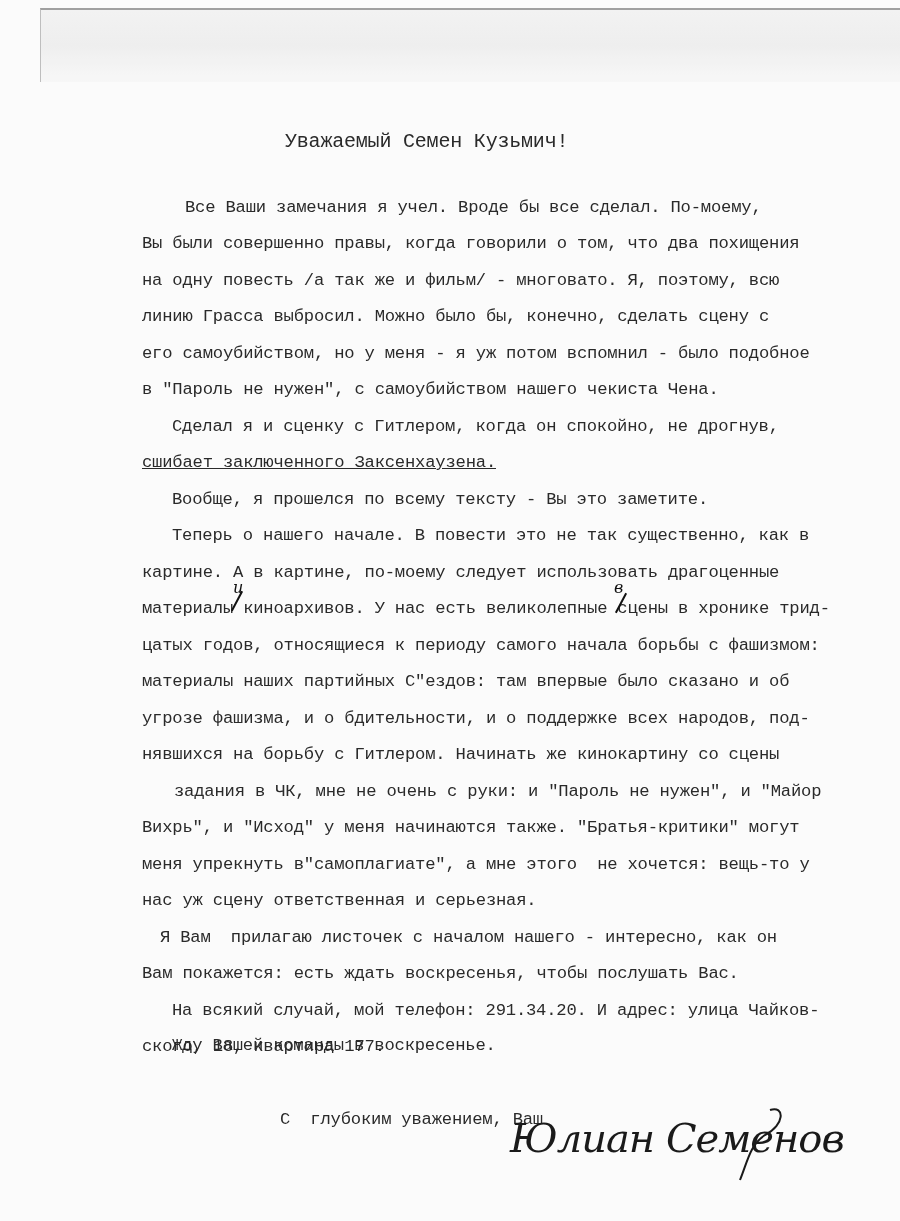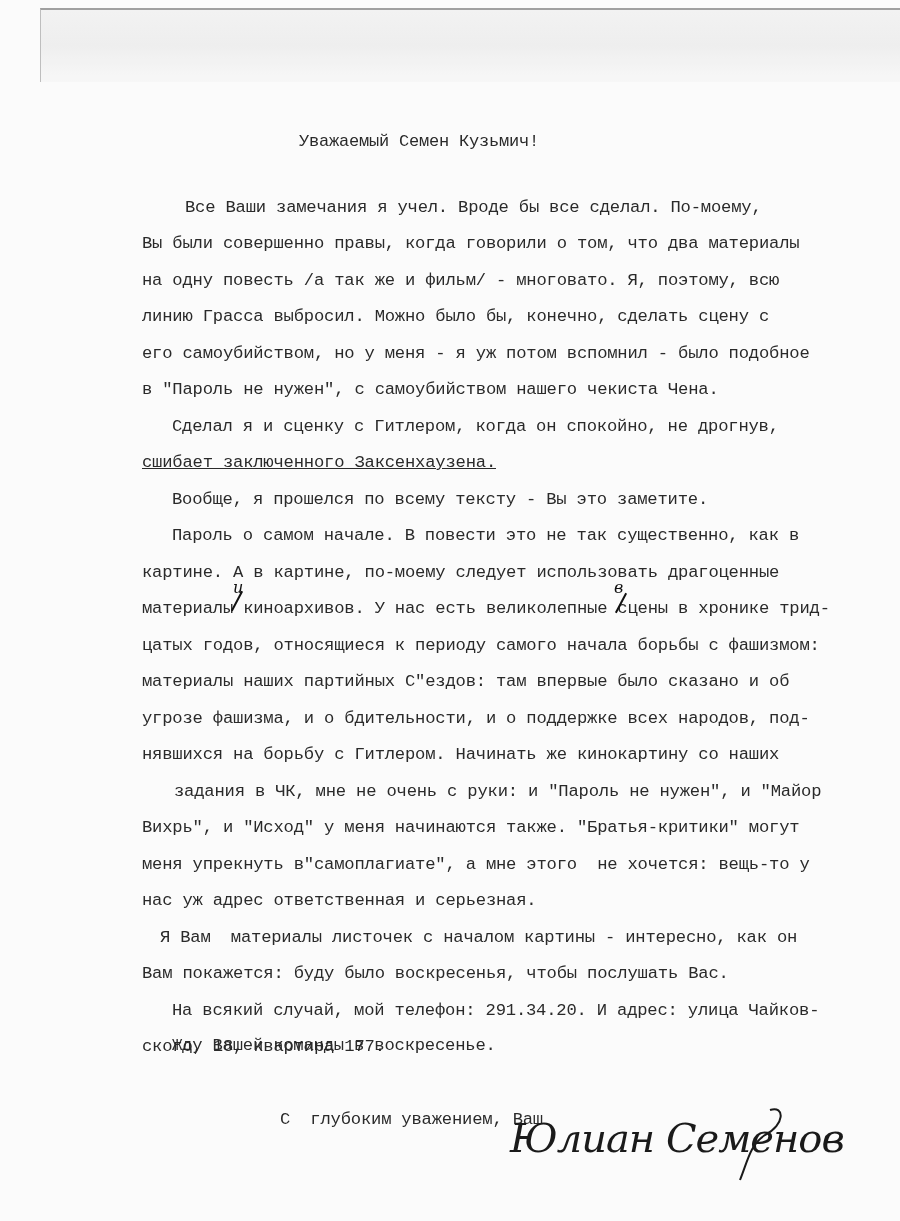--- a/index.html
+++ b/index.html
@@ -12,62 +12,62 @@
   .scan-edge {
     position: absolute; left: 40px; top: 8px; width: 860px; height: 72px;
     border-top: 2px solid #8a8a8a; border-left: 1px solid #b0b0b0;
     background: linear-gradient(180deg, #f0f0f0 0%, #ececec 50%, #f7f7f7 100%);
     opacity: 0.8;
   }
   .line {
     position: absolute; white-space: pre; font-size: 17.2px; letter-spacing: -0.2px;
     line-height: 20px;
   }
-  .heading { font-size: 17px; margin-left: 14px; }
+  .heading { font-size: 20px; }
   .sig {
     position: absolute; left: 510px; top: 1115px;
     font-family: "DejaVu Serif", serif; font-style: italic; font-size: 40px;
     color: #1a1a1a; letter-spacing: -1px;
   }
   .sig-stroke {
     position: absolute; left: 730px; top: 1105px; width: 60px; height: 80px;
   }
   .mark { position: absolute; font-family: "DejaVu Serif", serif; font-style: italic; font-size: 16px; color: #111; }
   .slash { position: absolute; width: 2px; height: 22px; background: #111; transform: rotate(28deg); }
 </style>
 </head>
 <body>
 
 <div class="scan-edge"></div>
 
 <div>
   <div class="line heading" style="left:285px; top:132px;">Уважаемый Семен Кузьмич!</div>
 
   <div class="line" style="left:185px; top:198px;">Все Ваши замечания я учел. Вроде бы все сделал. По-моему,</div>
-  <div class="line" style="left:142px; top:234px;">Вы были совершенно правы, когда говорили о том, что два материалы</div>
+  <div class="line" style="left:142px; top:234px;">Вы были совершенно правы, когда говорили о том, что два похищения</div>
   <div class="line" style="left:142px; top:271px;">на одну повесть /а так же и фильм/ - многовато. Я, поэтому, всю</div>
   <div class="line" style="left:142px; top:307px;">линию Грасса выбросил. Можно было бы, конечно, сделать сцену с</div>
   <div class="line" style="left:142px; top:344px;">его самоубийством, но у меня - я уж потом вспомнил - было подобное</div>
   <div class="line" style="left:142px; top:380px;">в "Пароль не нужен", с самоубийством нашего чекиста Чена.</div>
   <div class="line" style="left:172px; top:417px;">Сделал я и сценку с Гитлером, когда он спокойно, не дрогнув,</div>
   <div class="line" style="left:142px; top:453px;text-decoration:underline;">сшибает заключенного Заксенхаузена.</div>
   <div class="line" style="left:172px; top:490px;">Вообще, я прошелся по всему тексту - Вы это заметите.</div>
-  <div class="line" style="left:172px; top:526px;">Пароль о самом начале. В повести это не так существенно, как в</div>
+  <div class="line" style="left:172px; top:526px;">Теперь о нашего начале. В повести это не так существенно, как в</div>
   <div class="line" style="left:142px; top:563px;">картине. А в картине, по-моему следует использовать драгоценные</div>
   <div class="line" style="left:142px; top:599px;">материалы киноархивов. У нас есть великолепные сцены в хронике трид-</div>
   <div class="line" style="left:142px; top:636px;">цатых годов, относящиеся к периоду самого начала борьбы с фашизмом:</div>
   <div class="line" style="left:142px; top:672px;">материалы наших партийных С"ездов: там впервые было сказано и об</div>
   <div class="line" style="left:142px; top:709px;">угрозе фашизма, и о бдительности, и о поддержке всех народов, под-</div>
-  <div class="line" style="left:142px; top:745px;">нявшихся на борьбу с Гитлером. Начинать же кинокартину со наших</div>
+  <div class="line" style="left:142px; top:745px;">нявшихся на борьбу с Гитлером. Начинать же кинокартину со сцены</div>
   <div class="line" style="left:142px; top:782px;margin-left:32px;">задания в ЧК, мне не очень с руки: и "Пароль не нужен", и "Майор</div>
   <div class="line" style="left:142px; top:818px;">Вихрь", и "Исход" у меня начинаются также. "Братья-критики" могут</div>
   <div class="line" style="left:142px; top:855px;">меня упрекнуть в"самоплагиате", а мне этого  не хочется: вещь-то у</div>
-  <div class="line" style="left:142px; top:891px;">нас уж адрес ответственная и серьезная.</div>
-  <div class="line" style="left:160px; top:928px;">Я Вам  материалы листочек с началом картины - интересно, как он</div>
-  <div class="line" style="left:142px; top:964px;">Вам покажется: буду было воскресенья, чтобы послушать Вас.</div>
+  <div class="line" style="left:142px; top:891px;">нас уж сцену ответственная и серьезная.</div>
+  <div class="line" style="left:160px; top:928px;">Я Вам  прилагаю листочек с началом нашего - интересно, как он</div>
+  <div class="line" style="left:142px; top:964px;">Вам покажется: есть ждать воскресенья, чтобы послушать Вас.</div>
   <div class="line" style="left:172px; top:1001px;">На всякий случай, мой телефон: 291.34.20. И адрес: улица Чайков-</div>
   <div class="line" style="left:142px; top:1037px;">ского, 18, квартира 177.</div>
   <div class="line" style="left:172px; top:1036px;">Жду Вашей команды в воскресенье.</div>
 
   <div class="line" style="left:280px; top:1110px;">С  глубоким уважением, Ваш</div>
 
   <span class="mark" style="left:233px; top:578px;">и</span>
   <div class="slash" style="left:236px; top:590px;"></div>
   <span class="mark" style="left:614px; top:578px;">в</span>
   <div class="slash" style="left:620px; top:592px;"></div>

